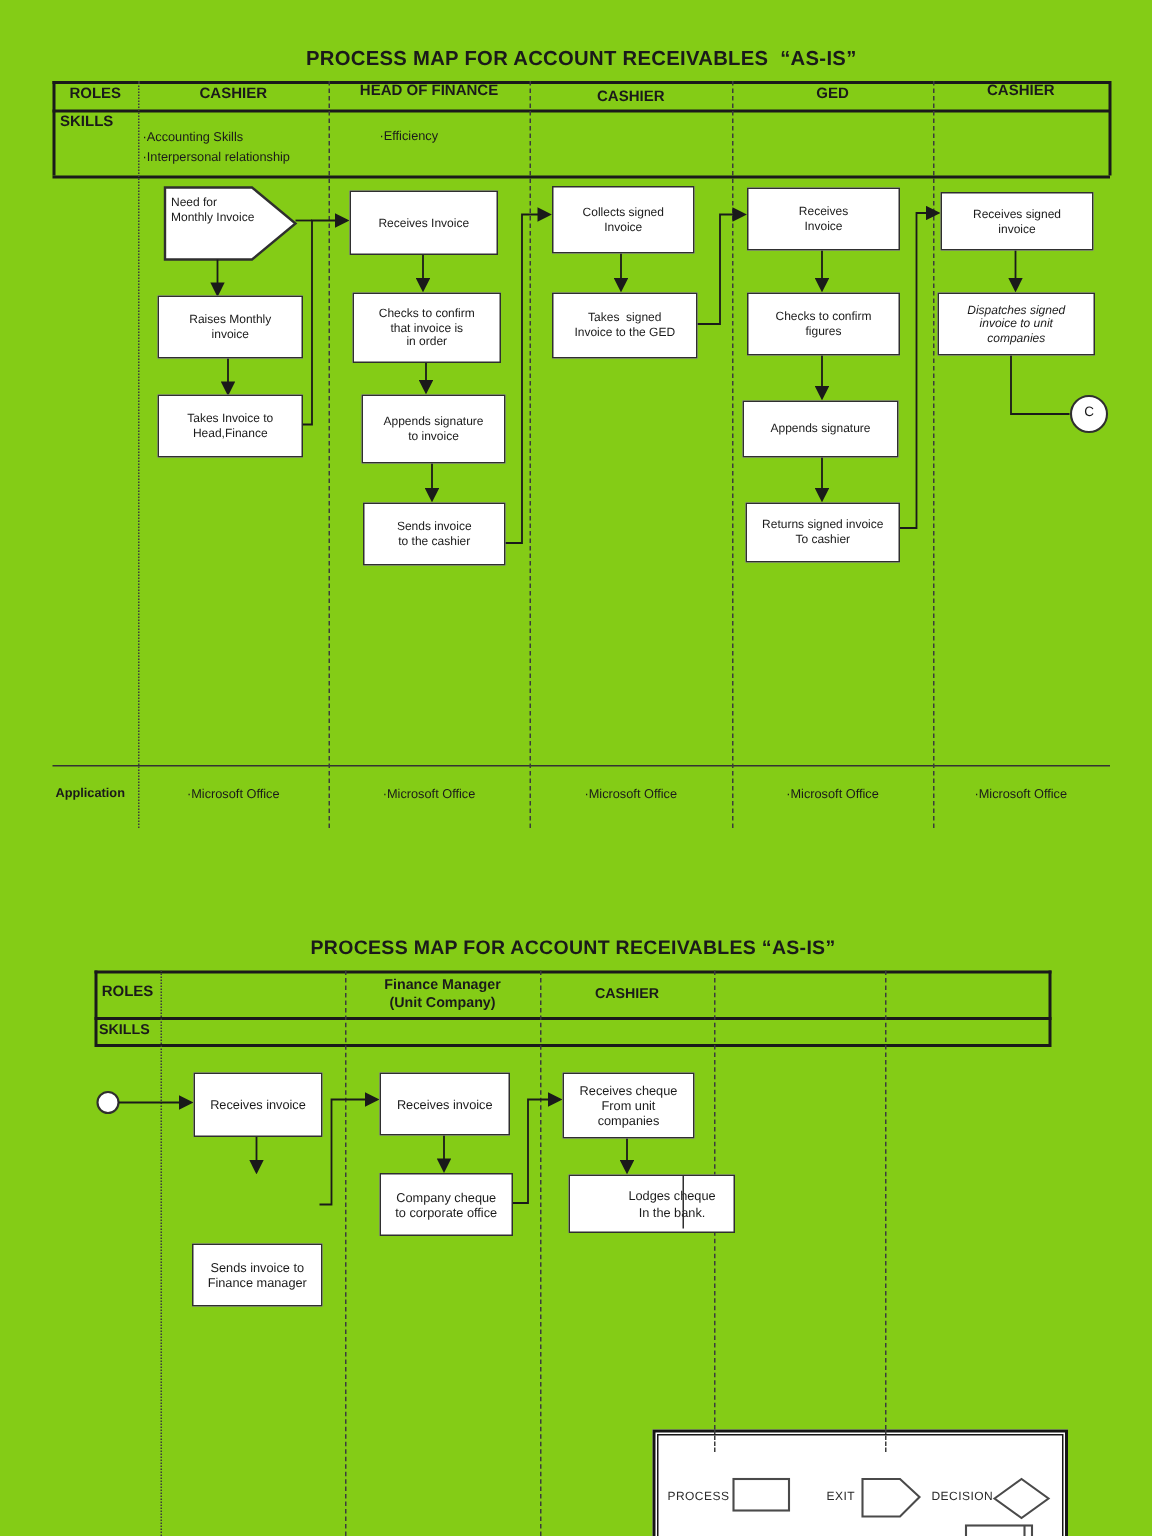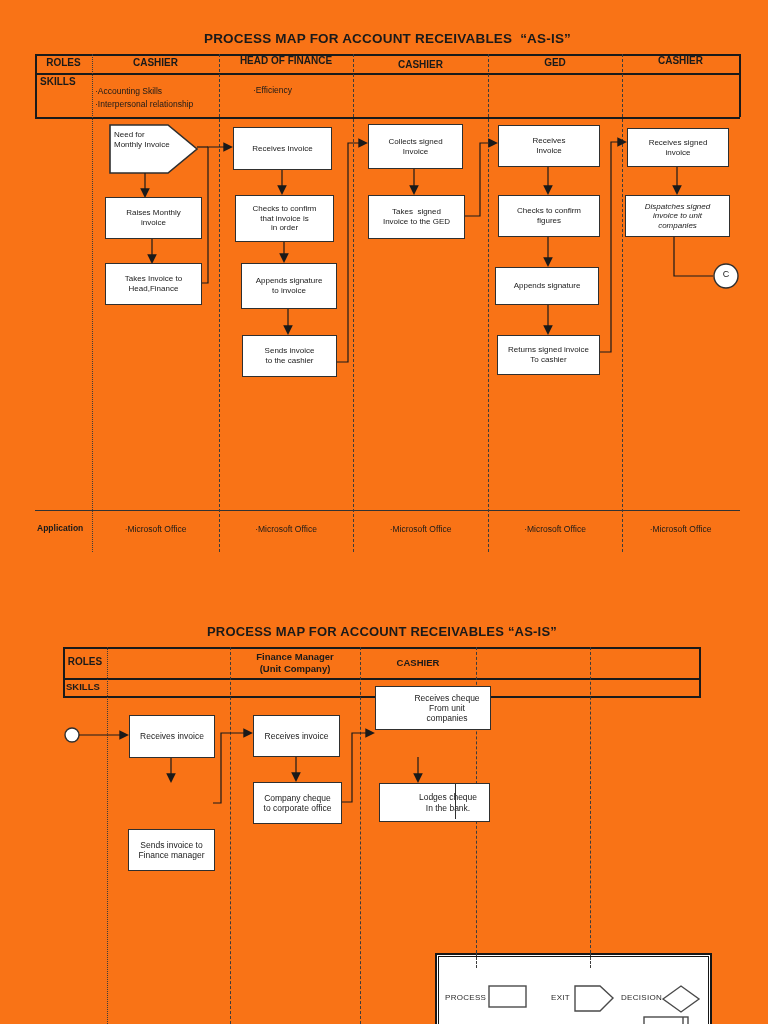--- a/index.html
+++ b/index.html
@@ -1,16 +1,16 @@
 <!DOCTYPE html>
 <html><head>
 <meta charset="utf-8">
 <style>
   html,body{margin:0;padding:0;background:#e8e8e8;}
-  #page{position:relative;width:768px;height:1024px;background:#f97316;overflow:hidden;
+  #page{position:relative;width:768px;height:1024px;background:#84cc16;overflow:hidden;
         font-family:"Liberation Sans",sans-serif;color:#1a1a1a;}
   .abs{position:absolute;}
   .hline{position:absolute;background:#1a1a1a;height:2px;}
   .hline.thin{height:1px;background:#333;}
   .vsolid{position:absolute;width:2px;background:#1a1a1a;}
   .vdash{position:absolute;width:0;border-left:1px dashed #3c3c3c;}
   .vdot{position:absolute;width:0;border-left:1px dotted #3c3c3c;}
   .title{position:absolute;font-weight:bold;font-size:13.5px;letter-spacing:.2px;
          text-align:center;white-space:pre;}
   .rolehead{position:absolute;display:flex;align-items:center;justify-content:center;
@@ -162,21 +162,21 @@
       <path d="M418,757 V781" marker-end="url(#ah)"></path>
     </g>
   </svg>
 
   <div class="box m2" style="left:129px;top:715px;width:84px;height:41px;">Receives invoice</div>
   <div class="box m2" style="left:128px;top:829px;width:85px;height:40px;">Sends invoice to
 Finance manager</div>
   <div class="box m2" style="left:253px;top:715px;width:85px;height:40px;">Receives invoice</div>
   <div class="box m2" style="left:253px;top:782px;width:87px;height:40px;">Company cheque
 to corporate office</div>
-  <div class="box m2" style="left:375px;top:686px;width:86px;height:42px;padding-left:28px;">Receives cheque
+  <div class="box m2" style="left:375px;top:715px;width:86px;height:42px;">Receives cheque
 From unit
 companies</div>
   <div class="box m2" style="left:379px;top:783px;width:82px;height:37px;padding-left:27px;">Lodges cheque
 In the bank.</div>
   <div class="abs" style="left:455px;top:784px;width:1.4px;height:35px;background:#2f2f2f;z-index:4;"></div>
 
   <div id="legend">
     <div class="inner"></div>
     <div class="lg-lbl" style="left:8px;">PROCESS</div>
     <div class="lg-lbl" style="left:114px;">EXIT</div>

